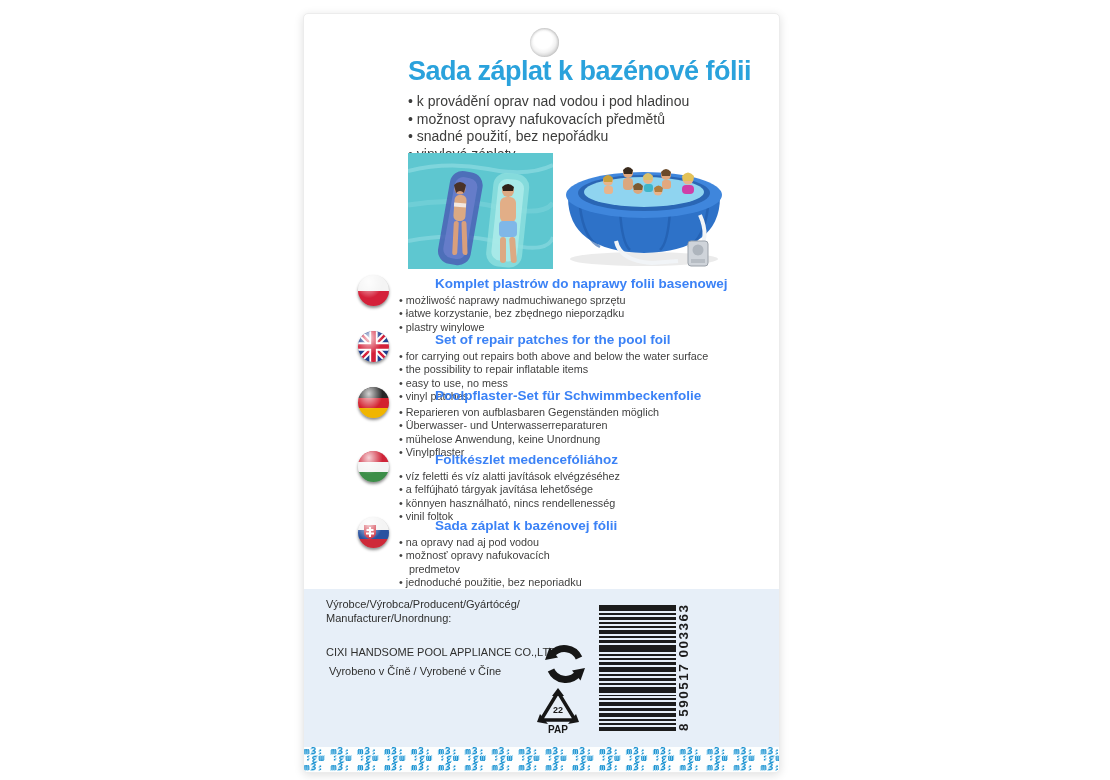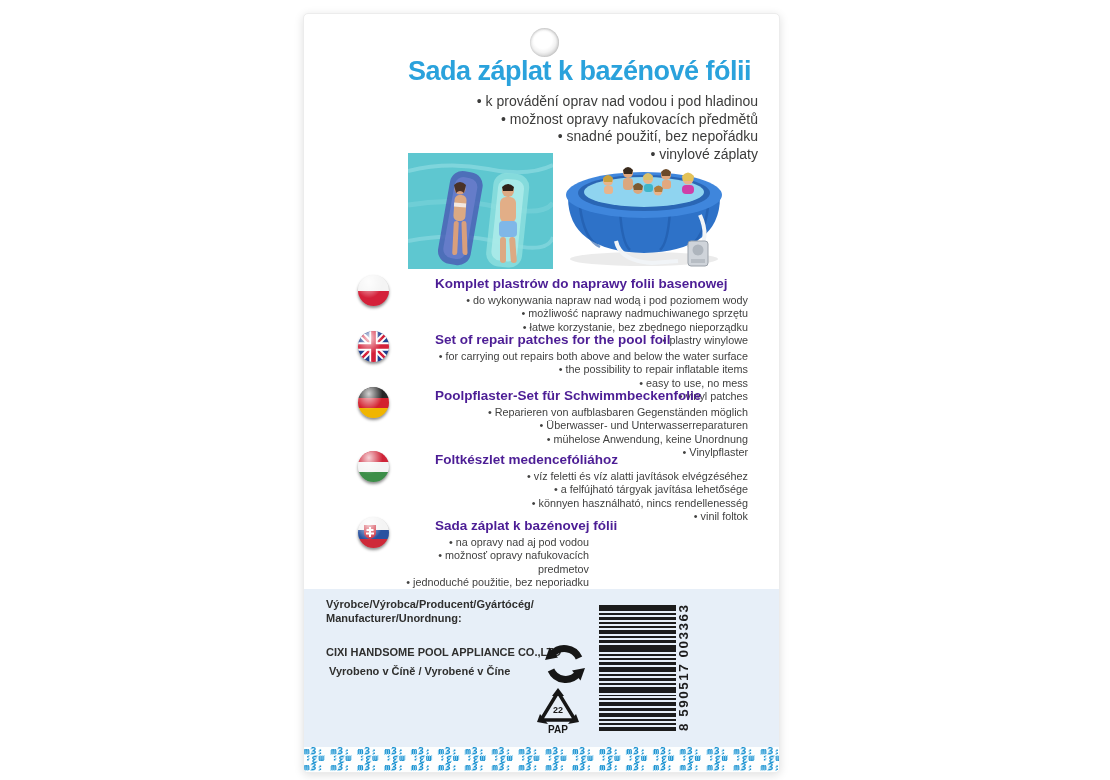--- a/index.html
+++ b/index.html
@@ -17,50 +17,50 @@
     position:absolute; left:226px; top:14px; width:29px; height:29px; border-radius:50%;
     background:radial-gradient(circle at 45% 40%, #ffffff 0 38%, #f2f2f2 55%, #c9c9c9 78%, #e9e9e9 100%);
     box-shadow:inset 0 1px 3px rgba(0,0,0,.25), 0 1px 0 rgba(255,255,255,.8);
   }
 
   .title {
     position:absolute; left:104px; top:42px; width:360px;
     font-size:27px; font-weight:bold; letter-spacing:-.5px; color:#2aa2dc; white-space:nowrap;
   }
 
-  ul.bul { list-style:none;text-align:right; }
+  ul.bul { list-style:none; }
   ul.bul li { padding-left:10px; text-indent:-10px; }
 
   .intro {
     position:absolute; left:104px; top:79px; width:350px;
     font-size:14px; line-height:17.5px; color:#3c3c3b;
   }
 
   .photos { position:absolute; left:0; top:139px; width:477px; height:118px; }
   .photo-floats { position:absolute; left:104px; top:0; width:145px; height:116px; overflow:hidden; }
   .photo-pool   { position:absolute; left:256px; top:2px; width:172px; height:114px; }
 
   .lang { position:absolute; left:54px; width:390px; }
   .lang-text { margin-left:41px; }
-  .lang-text h2 { font-size:13.5px; font-weight:bold; color:#4c1d95; margin-bottom:3px;padding-left:36px; }
+  .lang-text h2 { font-size:13.5px; font-weight:bold; color:#3b82f6; margin-bottom:3px;padding-left:36px; }
   .lang-text ul { font-size:10.8px; line-height:13.4px; color:#414140; }
   .lang-text ul.narrow { max-width:190px; }
 
   .flag {
     position:absolute; left:0; top:-1px; width:31px; height:31px; border-radius:50%; overflow:hidden;
     box-shadow:0 2px 3px rgba(0,0,0,.45), inset -2px -4px 5px rgba(0,0,0,.35), inset 2px 3px 4px rgba(255,255,255,.45);
   }
   .flag::after {
     content:""; position:absolute; inset:0; border-radius:50%;
     background:radial-gradient(ellipse at 35% 22%, rgba(255,255,255,.8), rgba(255,255,255,0) 48%);
   }
   .flag .band { width:100%; }
 
   .info-panel { position:absolute; left:0; top:575px; width:477px; height:158px; background:#e7eff8; }
-  .mfr { position:absolute; left:22px; top:8px; font-size:11px; font-weight:bold; line-height:14px; color:#2f2f2e; }
+  .mfr { position:absolute; left:22px; top:8px; font-size:11px; font-weight:normal; line-height:14px; color:#2f2f2e; }
   .mfr .company { margin-top:20px; }
   .mfr .origin  { margin-top:5px; padding-left:3px; }
 
   .green-dot { position:absolute; left:239px; top:53px; width:44px; height:44px; }
   .recycle { position:absolute; left:231px; top:99px; width:46px; text-align:center; }
   .recycle .code { position:absolute; left:0; right:0; top:17px; font-size:9px; font-weight:bold; color:#161616; }
   .recycle .pap  { margin-top:-4px; font-size:10px; font-weight:bold; color:#161616; }
 
   .barcode { position:absolute; left:295px; top:16px; width:95px; height:126px; }
   .bars { position:absolute; left:0; top:0; width:77px; height:126px; overflow:hidden;
@@ -172,21 +172,20 @@
     </div>
 
     <section class="lang" style="top:262px">
       <span class="flag">
         <div class="band" style="height:50%;background:#f4f4f4"></div>
         <div class="band" style="height:50%;background:#d4213a"></div>
       </span>
       <div class="lang-text">
         <h2>Komplet plastrów do naprawy folii basenowej</h2>
         <ul class="bul">
-            <li>• do wykonywania napraw nad wodą i pod poziomem wody</li>
             <li>• możliwość naprawy nadmuchiwanego sprzętu</li>
             <li>• łatwe korzystanie, bez zbędnego nieporządku</li>
             <li>• plastry winylowe</li>
           </ul>
       </div>
     </section>
 
     <section class="lang" style="top:318px">
       <span class="flag">
         <svg width="31" height="31" viewBox="0 0 60 60">

